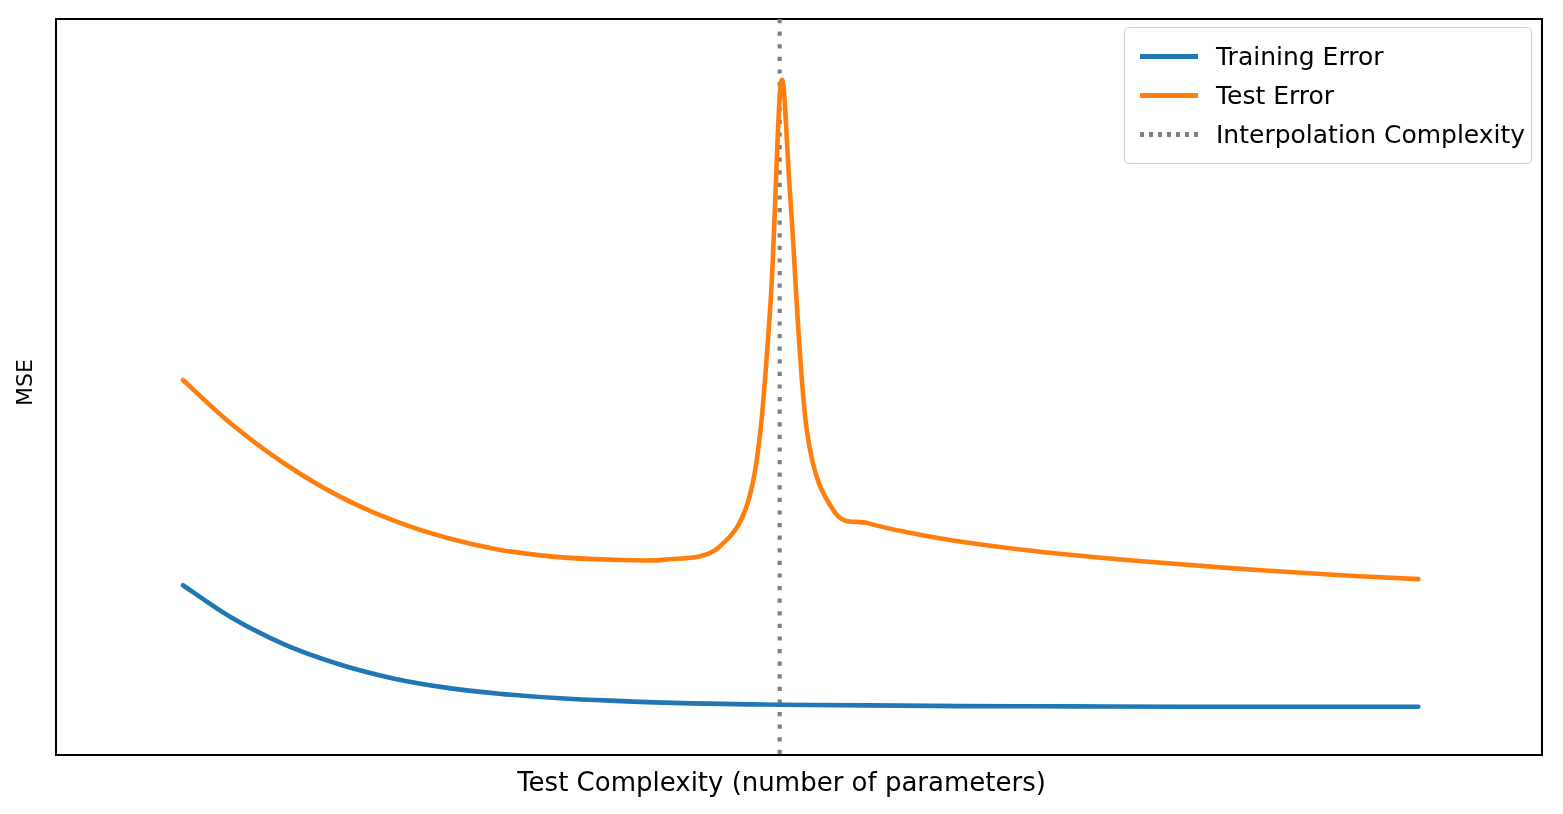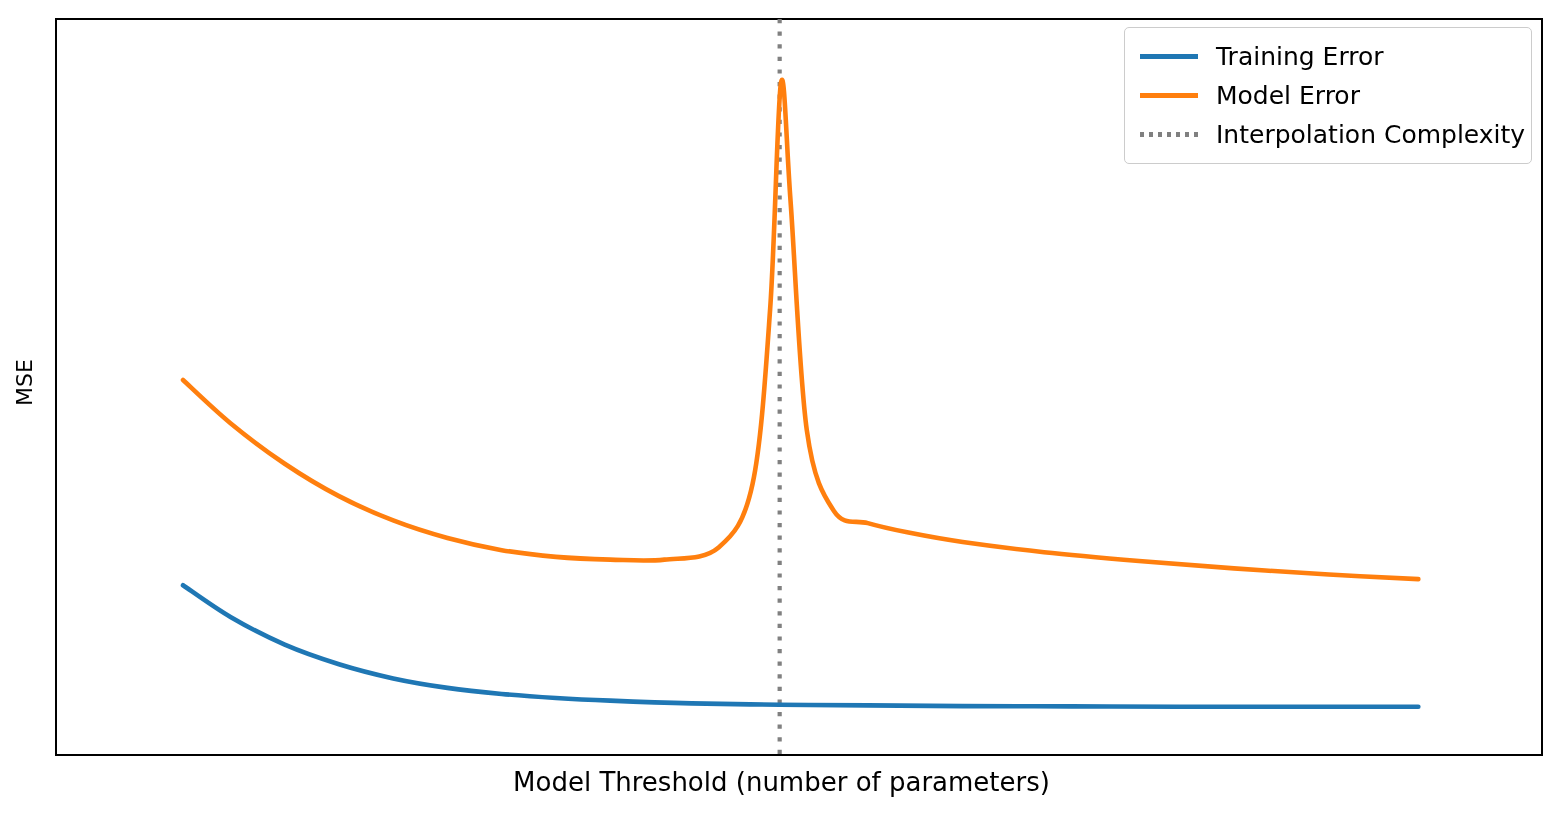--- a/index.html
+++ b/index.html
@@ -124,34 +124,34 @@
       <line id="threshold-line" x1="779.66" y1="19" x2="779.66" y2="755" stroke="#808080" stroke-width="4.2" stroke-linecap="butt" stroke-dasharray="4.2 8.4"></line>
     </g>
     <g>
       <path id="series-test" fill="none" stroke="#ff7f0e" stroke-width="4.6" stroke-linecap="round" stroke-linejoin="round" d="M 183.02 380.05 C 190.93 387.25, 213.53 409.30, 230.48 423.25 C 247.43 437.20, 266.64 451.60, 284.72 463.75 C 302.80 475.90, 320.88 486.70, 338.96 496.15 C 357.04 505.60, 375.12 513.48, 393.20 520.45 C 411.28 527.43, 429.36 533.05, 447.44 538.00 C 465.52 542.95, 483.60 547.00, 501.68 550.15 C 519.76 553.30, 537.84 555.32, 555.92 556.90 C 574.00 558.48, 592.08 559.15, 610.16 559.60 C 628.24 560.05, 646.32 561.63, 664.40 559.60 C 682.48 557.58, 703.95 560.05, 718.64 547.45 C 733.33 534.85, 743.95 523.83, 752.54 484.00 C 761.13 444.18, 765.42 375.44, 770.17 308.50 C 774.91 241.56, 777.63 100.38, 781.02 82.38 C 784.41 64.38, 786.21 142.56, 790.51 200.50 C 794.80 258.44, 799.55 378.25, 806.78 430.00 C 814.01 481.75, 823.73 495.48, 833.90 511.00 C 844.07 526.52, 855.37 519.55, 867.80 523.15 C 880.23 526.75, 892.66 529.45, 908.48 532.60 C 924.30 535.75, 940.12 538.79, 962.72 542.05 C 985.32 545.31, 1014.70 549.02, 1044.08 552.17 C 1073.46 555.32, 1107.36 558.25, 1139.00 560.95 C 1170.64 563.65, 1202.28 566.13, 1233.92 568.38 C 1265.56 570.63, 1298.10 572.65, 1328.84 574.45 C 1359.58 576.25, 1403.42 578.39, 1418.34 579.17"></path>
       <path id="series-training" fill="none" stroke="#1f77b4" stroke-width="4.6" stroke-linecap="round" stroke-linejoin="round" d="M 183.02 585.25 C 190.93 590.54, 213.53 607.08, 230.48 616.98 C 247.43 626.88, 266.64 636.77, 284.72 644.65 C 302.80 652.52, 320.88 658.60, 338.96 664.23 C 357.04 669.85, 375.12 674.46, 393.20 678.40 C 411.28 682.34, 429.36 685.26, 447.44 687.85 C 465.52 690.44, 483.60 692.24, 501.68 693.92 C 519.76 695.61, 537.84 696.85, 555.92 697.98 C 574.00 699.10, 587.56 699.77, 610.16 700.67 C 632.76 701.57, 663.27 702.70, 691.52 703.38 C 719.77 704.05, 750.28 704.39, 779.66 704.73 C 809.04 705.06, 837.29 705.17, 867.80 705.40 C 898.31 705.63, 928.82 705.91, 962.72 706.08 C 996.62 706.24, 1035.04 706.30, 1071.20 706.41 C 1107.36 706.52, 1143.52 706.69, 1179.68 706.75 C 1215.84 706.81, 1248.38 706.75, 1288.16 706.75 C 1327.94 706.75, 1396.64 706.75, 1418.34 706.75"></path>
     </g>
   </svg>
 
   <div id="ylabel">MSE</div>
 
-  <div id="xlabel">Model Threshold (number of parameters)</div>
+  <div id="xlabel">Test Complexity (number of parameters)</div>
 
   <div id="legend">
     <div class="legend-row">
       <span class="legend-swatch">
         <span class="bar" style="background:#1f77b4"></span>
       </span>
       <span class="legend-label">Training Error</span>
     </div>
     <div class="legend-row">
       <span class="legend-swatch">
         <span class="bar" style="background:#ff7f0e"></span>
       </span>
-      <span class="legend-label">Model Error</span>
+      <span class="legend-label">Test Error</span>
     </div>
     <div class="legend-row">
       <span class="legend-swatch">
         <span class="dots"></span>
       </span>
       <span class="legend-label">Interpolation Complexity</span>
     </div>
   </div>
 
 </div>

